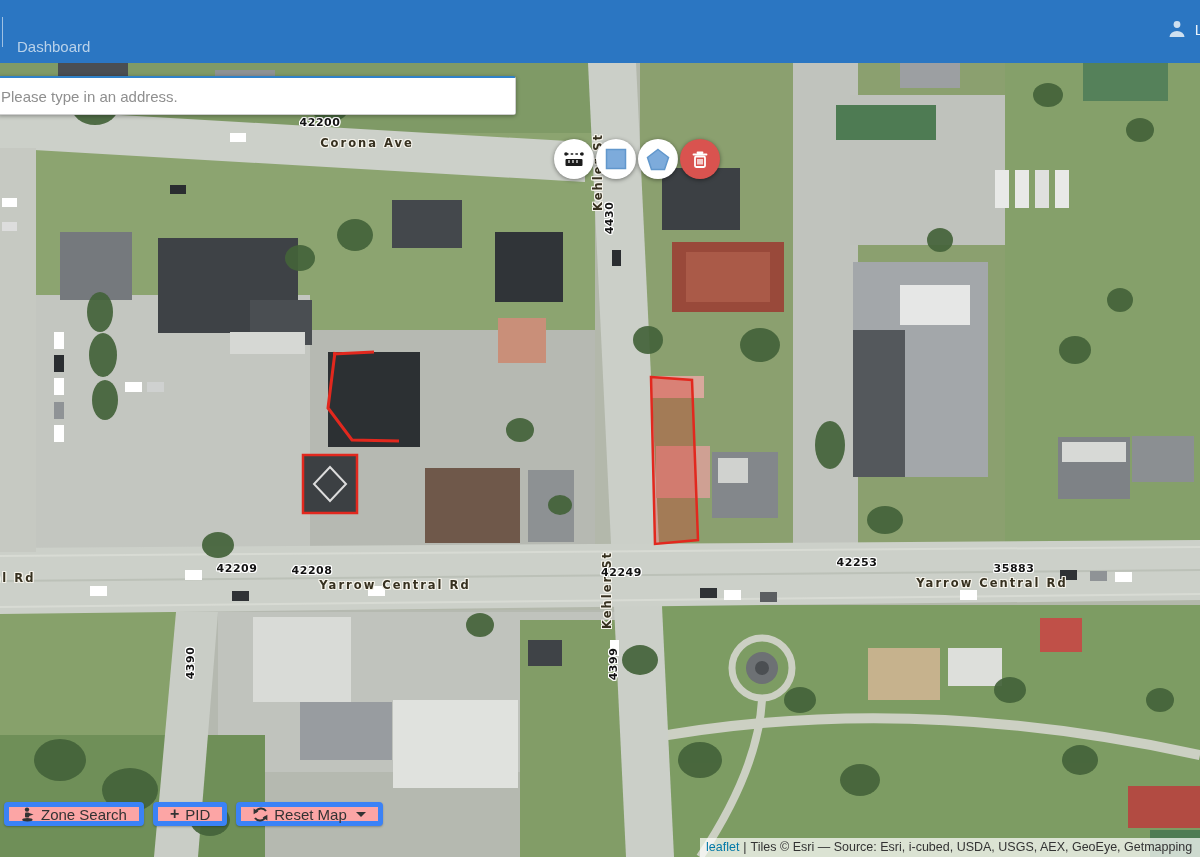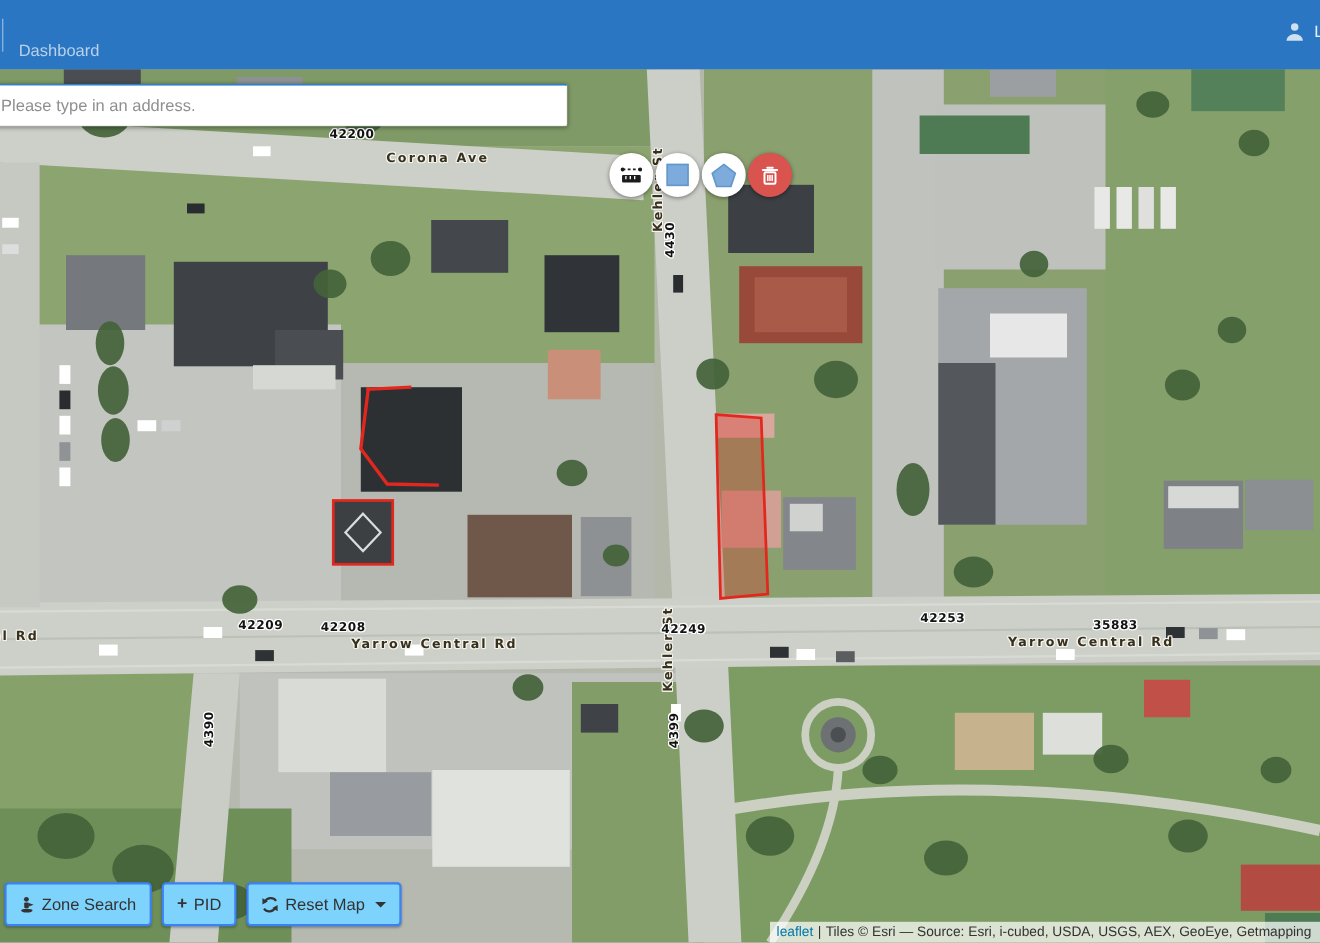--- a/index.html
+++ b/index.html
@@ -43,22 +43,22 @@
   .search-box input::placeholder { color:#8f8f8f; opacity:1; }
 
   
   .tool-btn { position:absolute; top:76px; width:40px; height:40px; border-radius:50%;
               border:none; display:flex; align-items:center; justify-content:center;
               background:#fff; box-shadow:0 1px 4px rgba(0,0,0,.45); cursor:pointer; z-index:20; }
   .tool-btn.danger { background:#d9534f; }
 
   
   .footer-btns { position:absolute; left:4px; top:739px; display:flex; gap:9px; z-index:20; }
-  .f-btn { display:flex; align-items:center; gap:6px; height:40px; padding:0 12px;
-           background:#7dd3fc; border:2px solid #3b82f6; border-radius:4px; font-size:15px;
+  .f-btn { display:flex; align-items:center; gap:6px; height:24px; padding:0 12px;
+           background:#fca5a5; border:5px solid #3b82f6; border-radius:4px; font-size:15px;
            color:#333; cursor:pointer; box-shadow:0 1px 2px rgba(0,0,0,.25);
            font-family:"Liberation Sans",sans-serif; }
   .caret { width:0; height:0; border-left:5px solid transparent; border-right:5px solid transparent;
            border-top:5px solid #333; margin-left:3px; }
   .plus-glyph { font-weight:bold; font-size:16px; line-height:1; }
 
   
   .attribution { position:absolute; left:688px; top:775px; width:512px; height:19px;
                  background:rgba(255,255,255,.72); font-size:12.5px; line-height:19px;
                  padding-left:6px; white-space:nowrap; overflow:hidden; color:#333; z-index:20;margin-left:12px; }
@@ -214,21 +214,21 @@
           <rect x="960" y="590" width="17" height="10" fill="#ffffff"></rect>
         <rect x="185" y="570" width="17" height="10" fill="#ffffff"></rect>
       </g>
 
       <polygon points="651,377 692,380 698,540 655,544" fill="rgba(220,40,30,0.30)" stroke="#e2281e" stroke-width="2.5"></polygon>
       <rect x="303" y="455" width="54" height="58" fill="none" stroke="#e2281e" stroke-width="2.5"></rect>
       <polyline points="335,352 328,408 352,440 399,441" fill="none" stroke="#e2281e" stroke-width="3"></polyline>
       <line x1="333" y1="354" x2="374" y2="352" stroke="#e2281e" stroke-width="3"></line>
     </svg>
 
-    <div class="mlabel street" style="left:398px; top:80px;">Corona Ave</div>
+    <div class="mlabel street" style="left:367px; top:80px;">Corona Ave</div>
     <div class="mlabel street vert" style="left:598px; top:109px;">Kehler St</div>
     <div class="mlabel street" style="left:395px; top:522px;">Yarrow Central Rd</div>
     <div class="mlabel street" style="left:992px; top:520px;">Yarrow Central Rd</div>
     <div class="mlabel street vert" style="left:607px; top:527px;">Kehler St</div>
     <div class="mlabel street" style="left:14px; top:515px;">al Rd</div>
 
     <div class="mlabel badge" style="left:280px; top:59px;margin-left:40px;">42200</div>
     <div class="mlabel badge vert" style="left:609px; top:155px;">4430</div>
     <div class="mlabel badge" style="left:237px; top:505px;">42209</div>
     <div class="mlabel badge" style="left:312px; top:507px;">42208</div>

